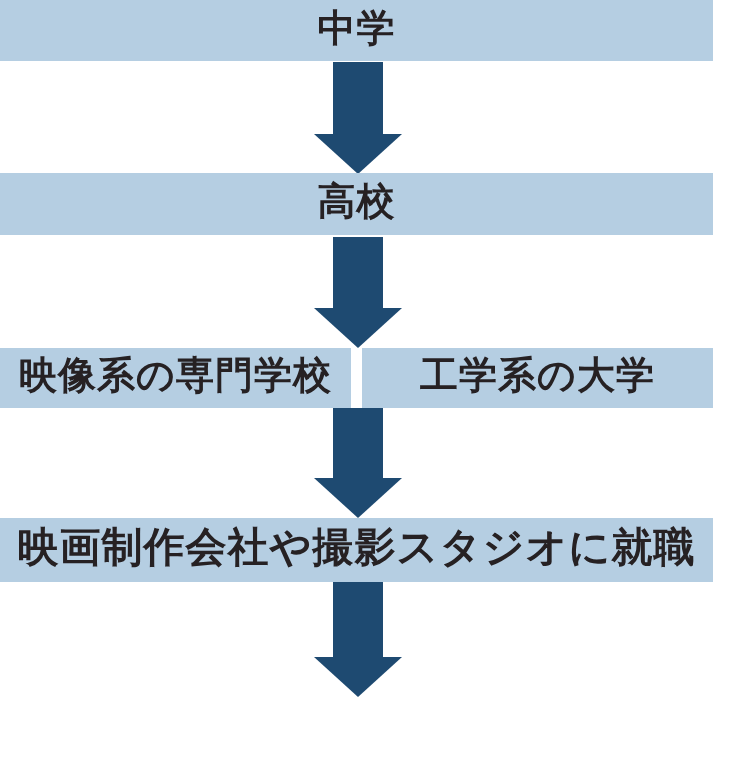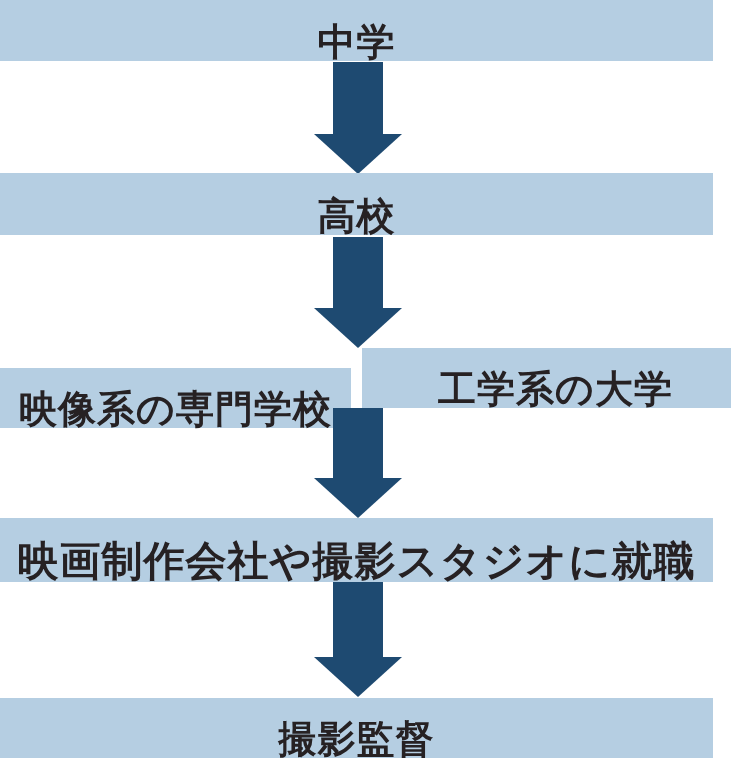--- a/index.html
+++ b/index.html
@@ -13,32 +13,33 @@
     position:relative;
     width:736px;height:761px;
     background:var(--bg);
     overflow:hidden;
     font-family:"Liberation Sans","DejaVu Sans",sans-serif;
   }
   .step-box{
     position:absolute;
     left:0;width:713px;
     background:var(--box-bg);
-    display:flex;align-items:flex-end;justify-content:center;
+    display:flex;align-items:center;justify-content:center;
     color:var(--text);
     font-weight:700;
     font-size:38px;
     line-height:1;
     letter-spacing:1px;
     white-space:nowrap;
+    font-family:Liberation Mono, monospace;
   }
   .b1{top:0;height:61px;}
   .b2{top:173px;height:62px;}
-  .b3l{top:348px;height:60px;width:351px;margin-top:20px;}
-  .b3r{top:348px;height:60px;left:362px;width:351px;padding-left:18px;}
+  .b3l{top:348px;height:60px;width:351px;}
+  .b3r{top:348px;height:60px;left:362px;width:351px;}
   .b4{top:518px;height:64px;font-size:41px;}
   .b5{top:698px;height:60px;}
   .arrow{
     position:absolute;
     left:314px;width:88px;
     display:flex;flex-direction:column;align-items:center;
   }
   .a1{top:62px;height:112px;}
   .a2{top:237px;height:111px;}
   .a3{top:408px;height:110px;}
@@ -93,17 +94,14 @@
 
   <div class="step-box b4">
     <span>映画制作会社や撮影スタジオに就職</span>
   </div>
 
   <div class="arrow a4">
     <div class="shaft"></div>
     <div class="head"></div>
   </div>
 
-  <div class="step-box b5">
-    <span>撮影監督</span>
-  </div>
 
 </div>
 
 </body></html>

